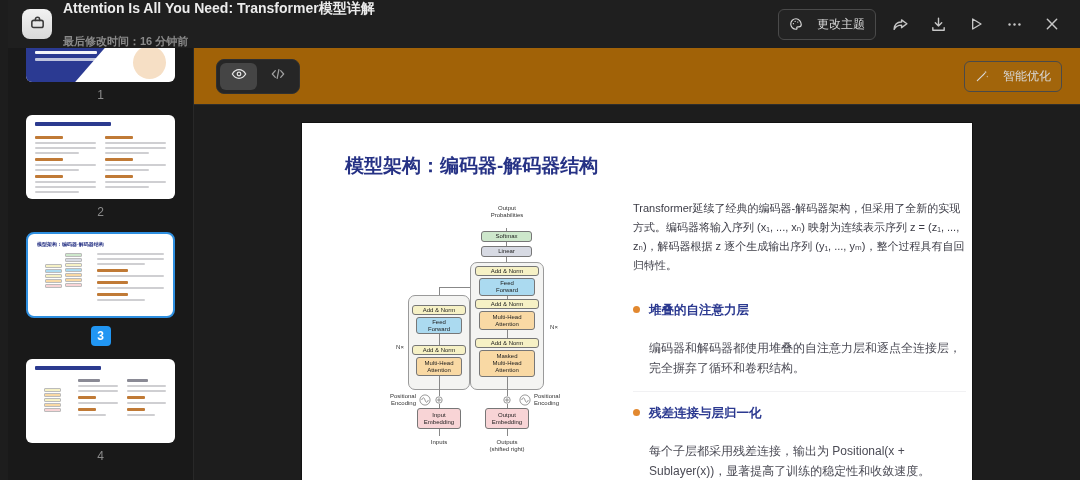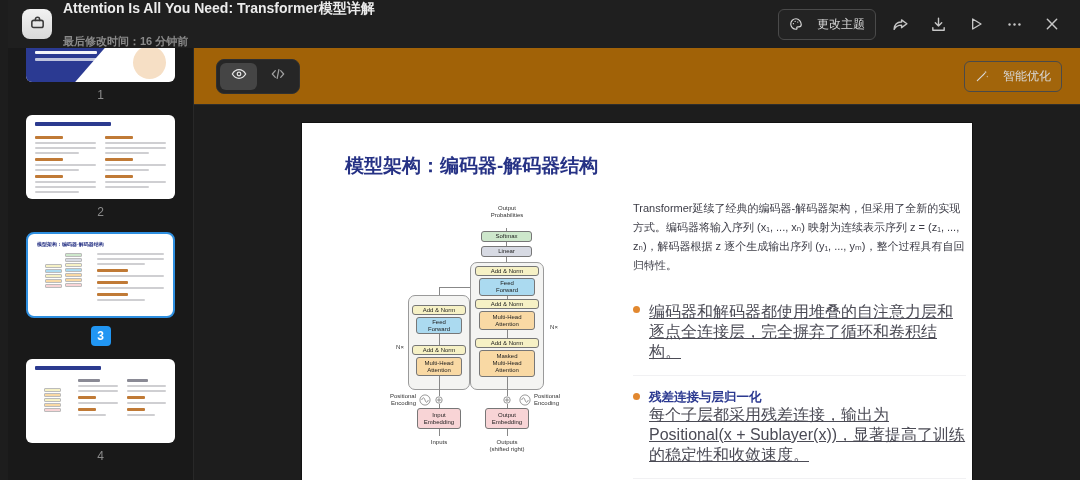--- a/index.html
+++ b/index.html
@@ -86,21 +86,21 @@
     color:#263285; }
 
   
   .text-col { position:absolute; left:331px; top:76px; width:333px; }
   .intro { font-size:11px; line-height:19px; color:#3c3c46; margin-bottom:14px; }
   .bullet { position:relative; padding-left:16px; padding-top:13px; }
   .bullet + .bullet { border-top:1px solid #f1f1f3; margin-top:13px; }
   .bullet-dot { position:absolute; left:0; top:17px; width:7px; height:7px; border-radius:50%;
     background:#e2882f; }
   .bullet-h { font-size:12.5px; font-weight:bold; color:#2b3990; line-height:16px; }
-  .bullet-b { font-size:16px; line-height:20px; color:#4b4b55; margin-top:0;text-decoration:underline; }
+  .bullet-b { font-size:12px; line-height:20px; color:#4b4b55; margin-top:20px; }
 
   
   .diagram { position:absolute; left:92px; top:80px; width:215px; height:262px; }
   .db { position:absolute; border:1px solid #777; border-radius:3px; display:flex;
     align-items:center; justify-content:center; text-align:center; font-size:6px;
     line-height:1.15; color:#1c1c1c; white-space:pre-line; padding:0 1px; }
   .outer { position:absolute; border:1px solid #9a9a9a; border-radius:7px; background:#f4f4f2; }
   .vl { position:absolute; width:1px; background:#888; }
   .hl { position:absolute; height:1px; background:#888; }
   .dl { position:absolute; font-size:6px; color:#333; line-height:1.2; text-align:center;
@@ -421,20 +421,21 @@
             <div class="vl" style="left:113px; top:226px; height:7px;"></div>
             <div class="dl" style="left:85px; top:236px; width:56px;">Outputs
 (shifted right)</div>
           </div>
 
           <div class="text-col">
             <div class="intro">Transformer延续了经典的编码器-解码器架构，但采用了全新的实现方式。编码器将输入序列 (x₁, ..., xₙ) 映射为连续表示序列 z = (z₁, ..., zₙ)，解码器根据 z 逐个生成输出序列 (y₁, ..., yₘ)，整个过程具有自回归特性。</div>
 
             <div class="bullet">
               <span class="bullet-dot"></span>
+              <div class="bullet-h">堆叠的自注意力层</div>
               <div class="bullet-b">编码器和解码器都使用堆叠的自注意力层和逐点全连接层，完全摒弃了循环和卷积结构。</div>
             </div>
             <div class="bullet">
               <span class="bullet-dot"></span>
               <div class="bullet-h">残差连接与层归一化</div>
               <div class="bullet-b">每个子层都采用残差连接，输出为 Positional(x + Sublayer(x))，显著提高了训练的稳定性和收敛速度。</div>
             </div>
             <div class="bullet">
               
               

